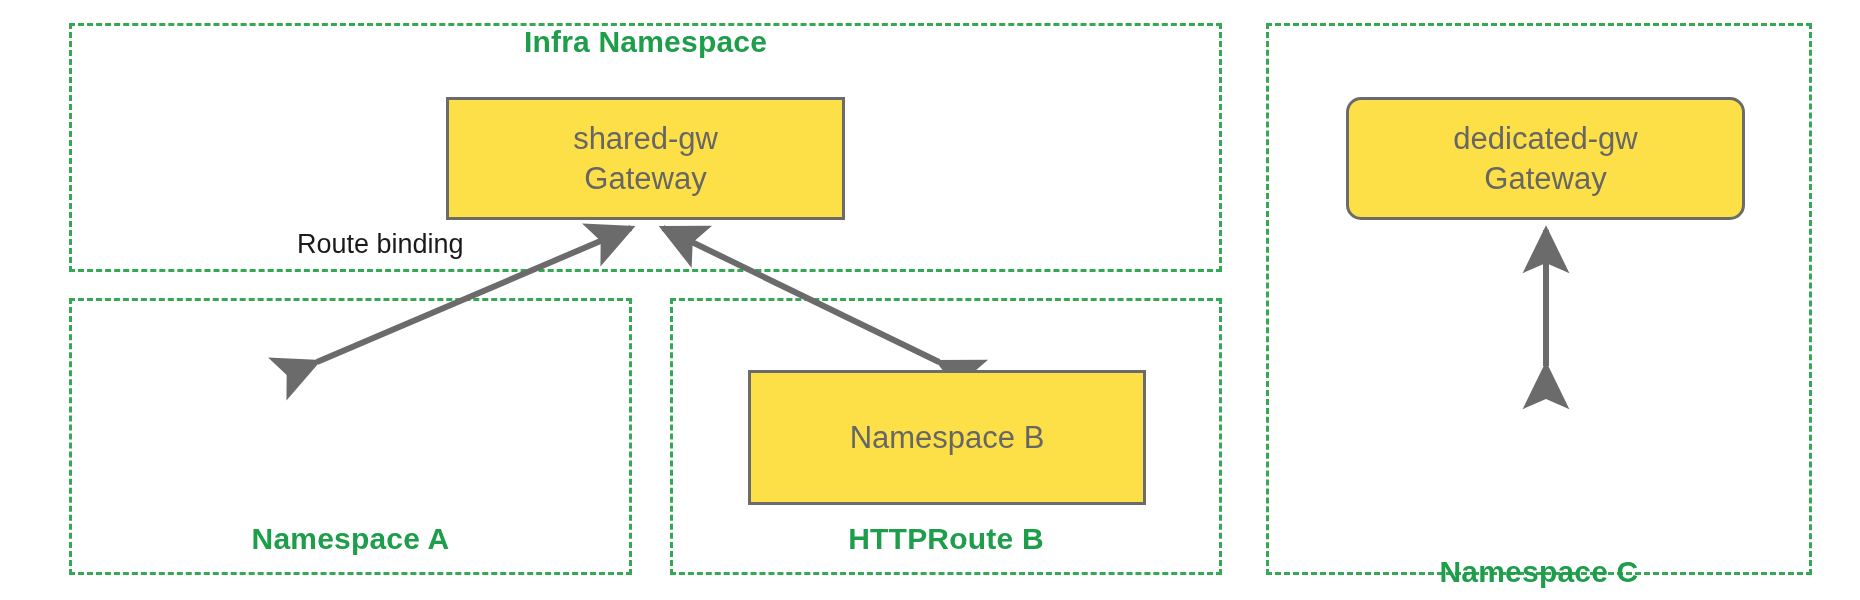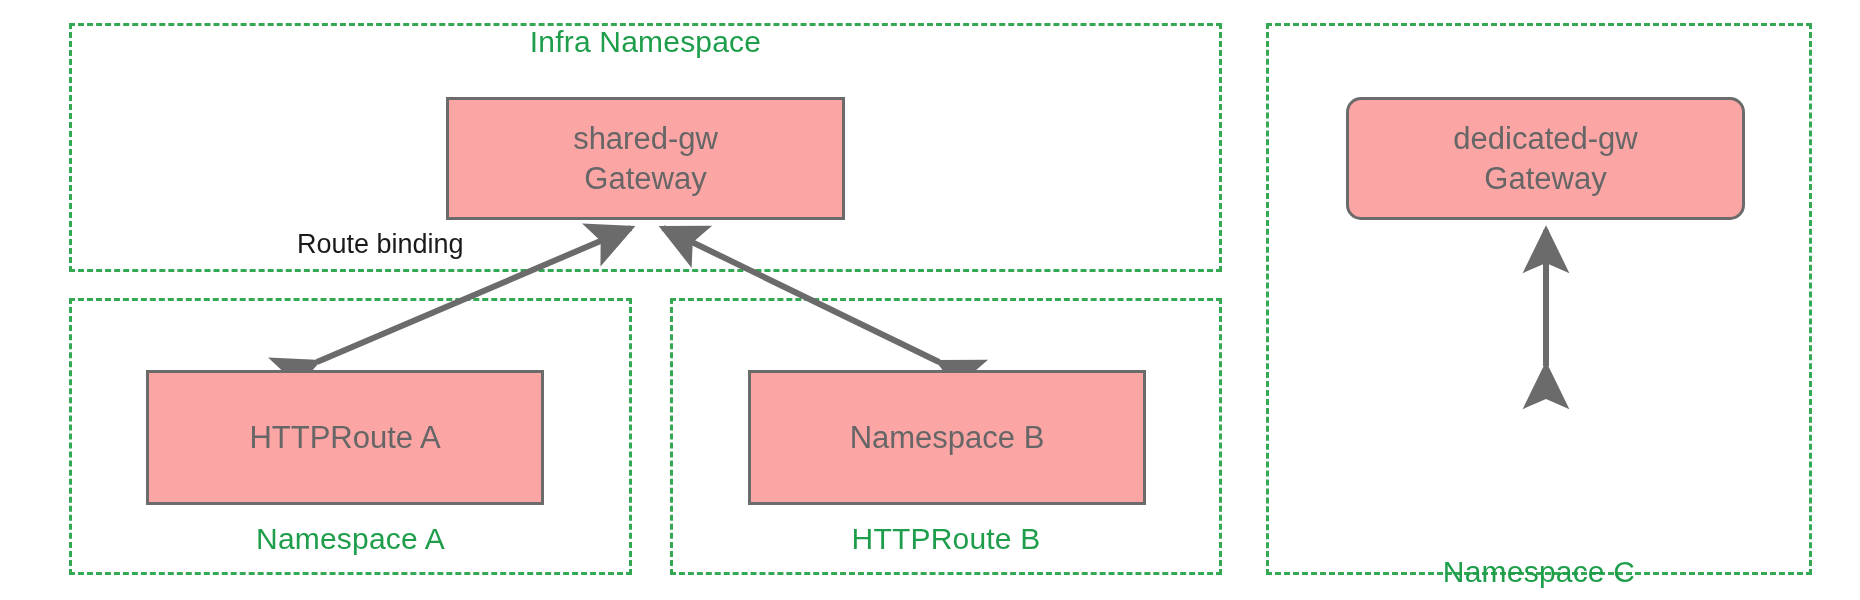--- a/index.html
+++ b/index.html
@@ -28,33 +28,33 @@
   
   .ns-box {
     position: absolute;
     border: 3px dashed #34a853;
     box-sizing: border-box;
     background: transparent;
   }
   .ns-title {
     position: absolute;
     color: #1e9e4a;
-    font-weight: normal;
+    font-weight: bold;
     font-size: 30px;
     letter-spacing: 0.2px;
     white-space: nowrap;
     text-align: center;
     font-family: "Liberation Sans", sans-serif;
   }
   
   .res-box {
     position: absolute;
     box-sizing: border-box;
     border: 3px solid #6b6b6b;
-    background: #fca5a5;
+    background: #fde047;
     color: #666666;
     font-size: 31px;
     line-height: 1.28;
     display: flex;
     align-items: center;
     justify-content: center;
     text-align: center;
     font-family: "Liberation Sans", sans-serif;
   }
   .res-box .lbl {
@@ -121,22 +121,19 @@
   <div class="res-box" style="left:446px; top:97px; width:399px; height:123px;">
     <span class="lbl">shared-gw
 Gateway</span>
   </div>
 
   <div class="res-box" style="left:1346px; top:97px; width:399px; height:123px;border-radius:15px;">
     <span class="lbl">dedicated-gw
 Gateway</span>
   </div>
 
-  <div class="res-box" style="left:146px; top:370px; width:398px; height:135px;">
-    <span class="lbl">HTTPRoute A</span>
-  </div>
 
   <div class="res-box" style="left:748px; top:370px; width:398px; height:135px;">
     <span class="lbl">Namespace B</span>
   </div>
 
 
 </div>
 
 </body></html>

